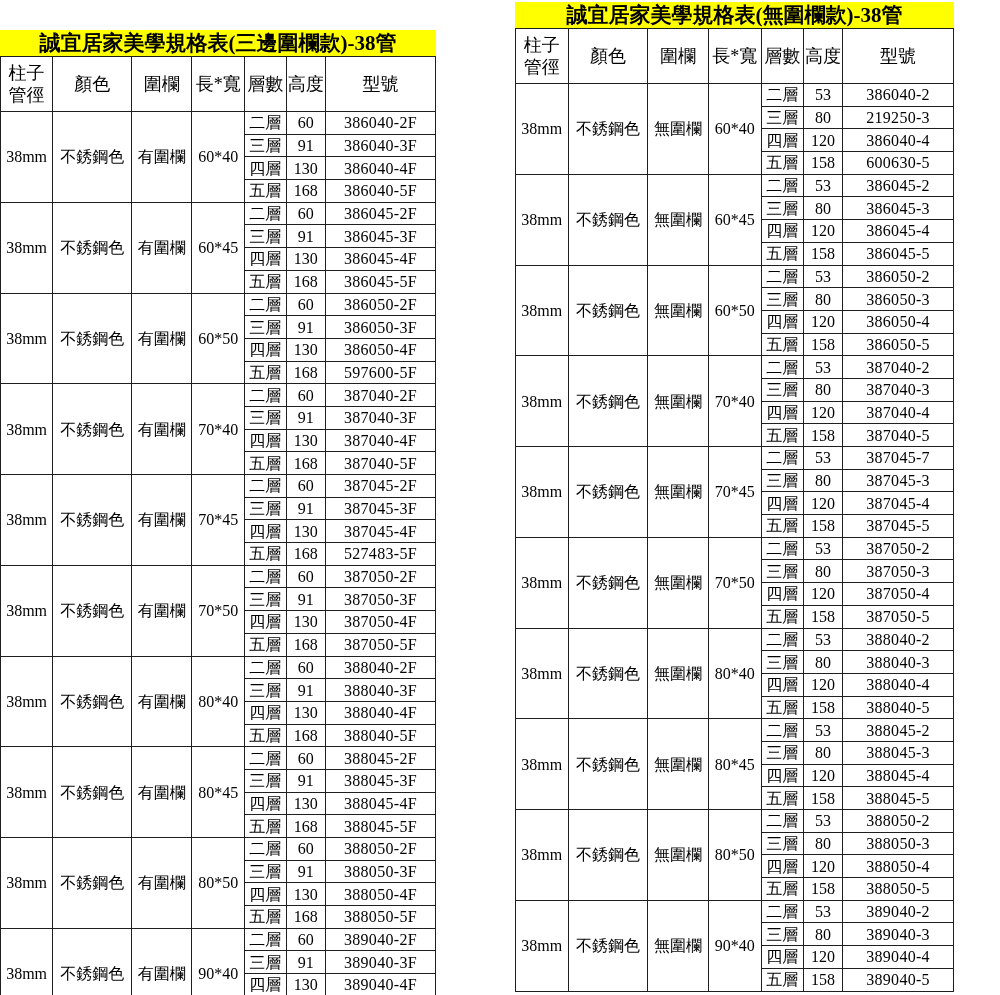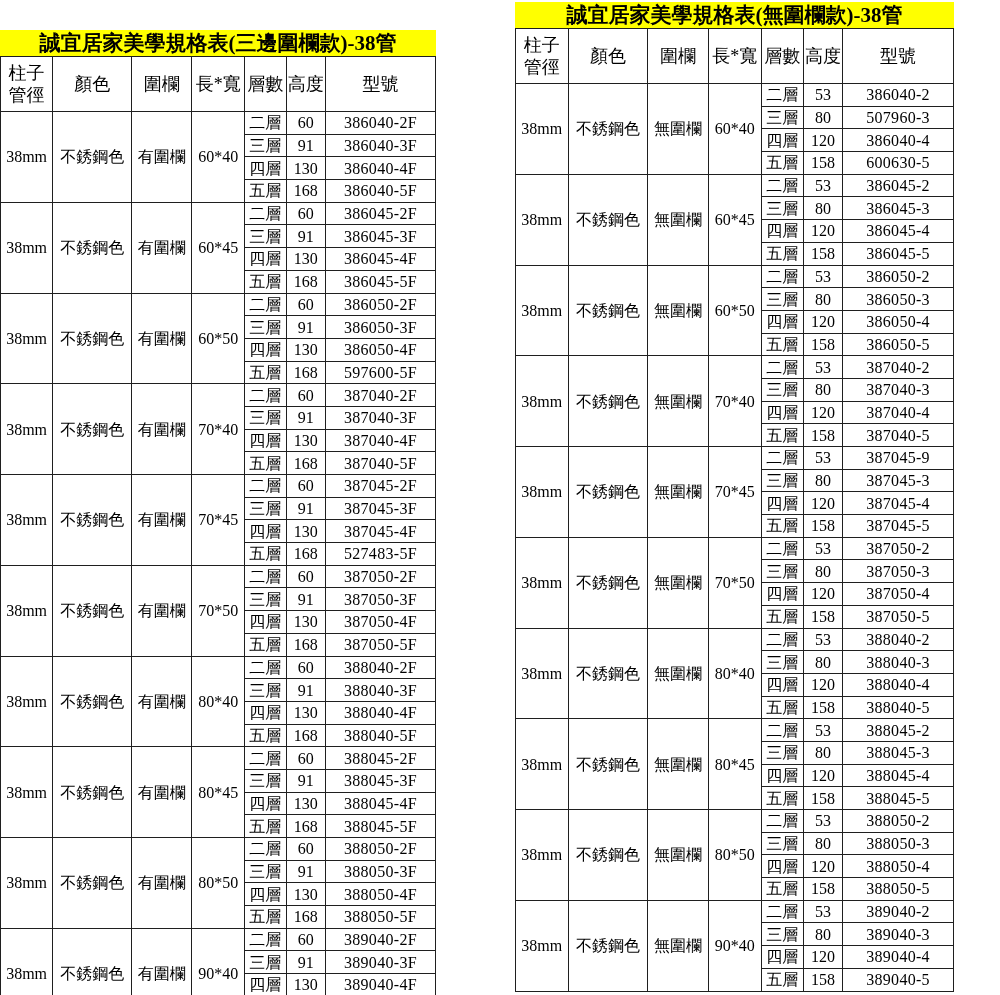--- a/index.html
+++ b/index.html
@@ -377,21 +377,21 @@
             <td class="merge-cell" rowspan="4">不銹鋼色</td>
             <td class="merge-cell" rowspan="4">無圍欄</td>
             <td class="merge-cell" rowspan="4">60*40</td>
             <td>二層</td>
             <td>53</td>
             <td class="model-cell">386040-2</td>
           </tr>
           <tr>
             <td>三層</td>
             <td>80</td>
-            <td class="model-cell">507960-3</td>
+            <td class="model-cell">219250-3</td>
           </tr>
           <tr>
             <td>四層</td>
             <td>120</td>
             <td class="model-cell">386040-4</td>
           </tr>
           <tr>
             <td>五層</td>
             <td>158</td>
             <td class="model-cell">600630-5</td>
@@ -468,21 +468,21 @@
             <td>158</td>
             <td class="model-cell">387040-5</td>
           </tr>
           <tr>
             <td class="merge-cell" rowspan="4">38mm</td>
             <td class="merge-cell" rowspan="4">不銹鋼色</td>
             <td class="merge-cell" rowspan="4">無圍欄</td>
             <td class="merge-cell" rowspan="4">70*45</td>
             <td>二層</td>
             <td>53</td>
-            <td class="model-cell">387045-9</td>
+            <td class="model-cell">387045-7</td>
           </tr>
           <tr>
             <td>三層</td>
             <td>80</td>
             <td class="model-cell">387045-3</td>
           </tr>
           <tr>
             <td>四層</td>
             <td>120</td>
             <td class="model-cell">387045-4</td>

